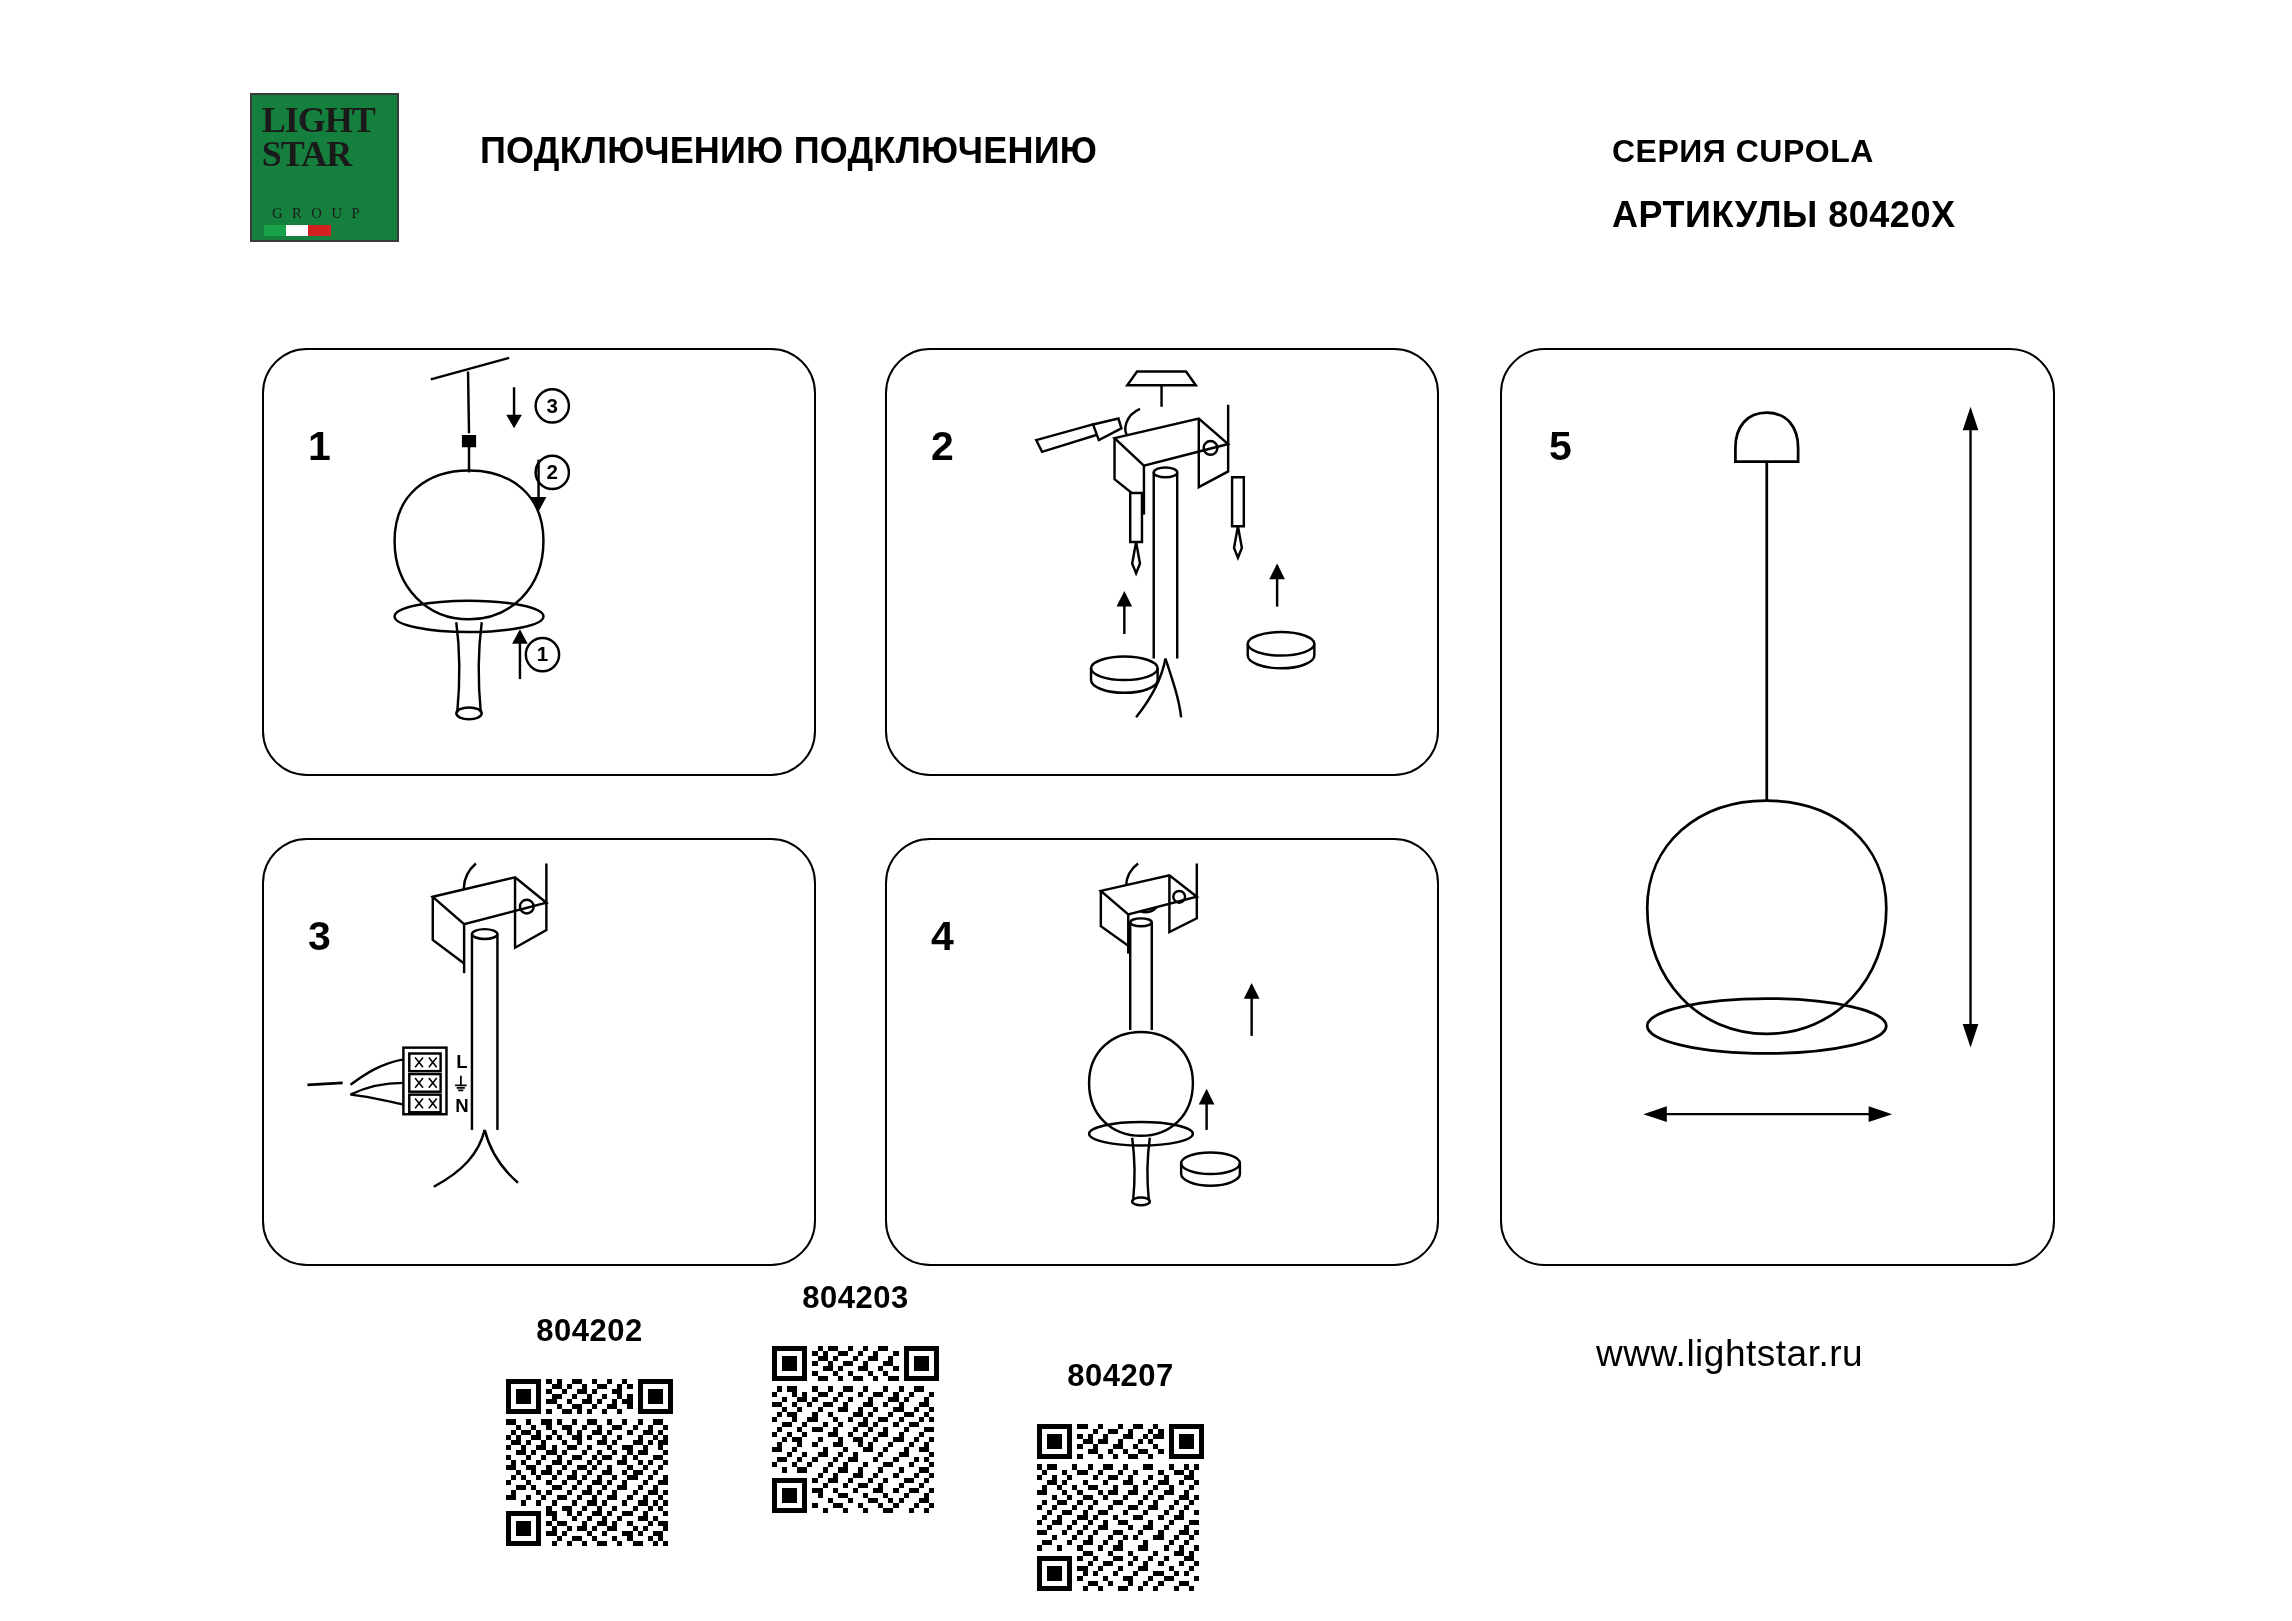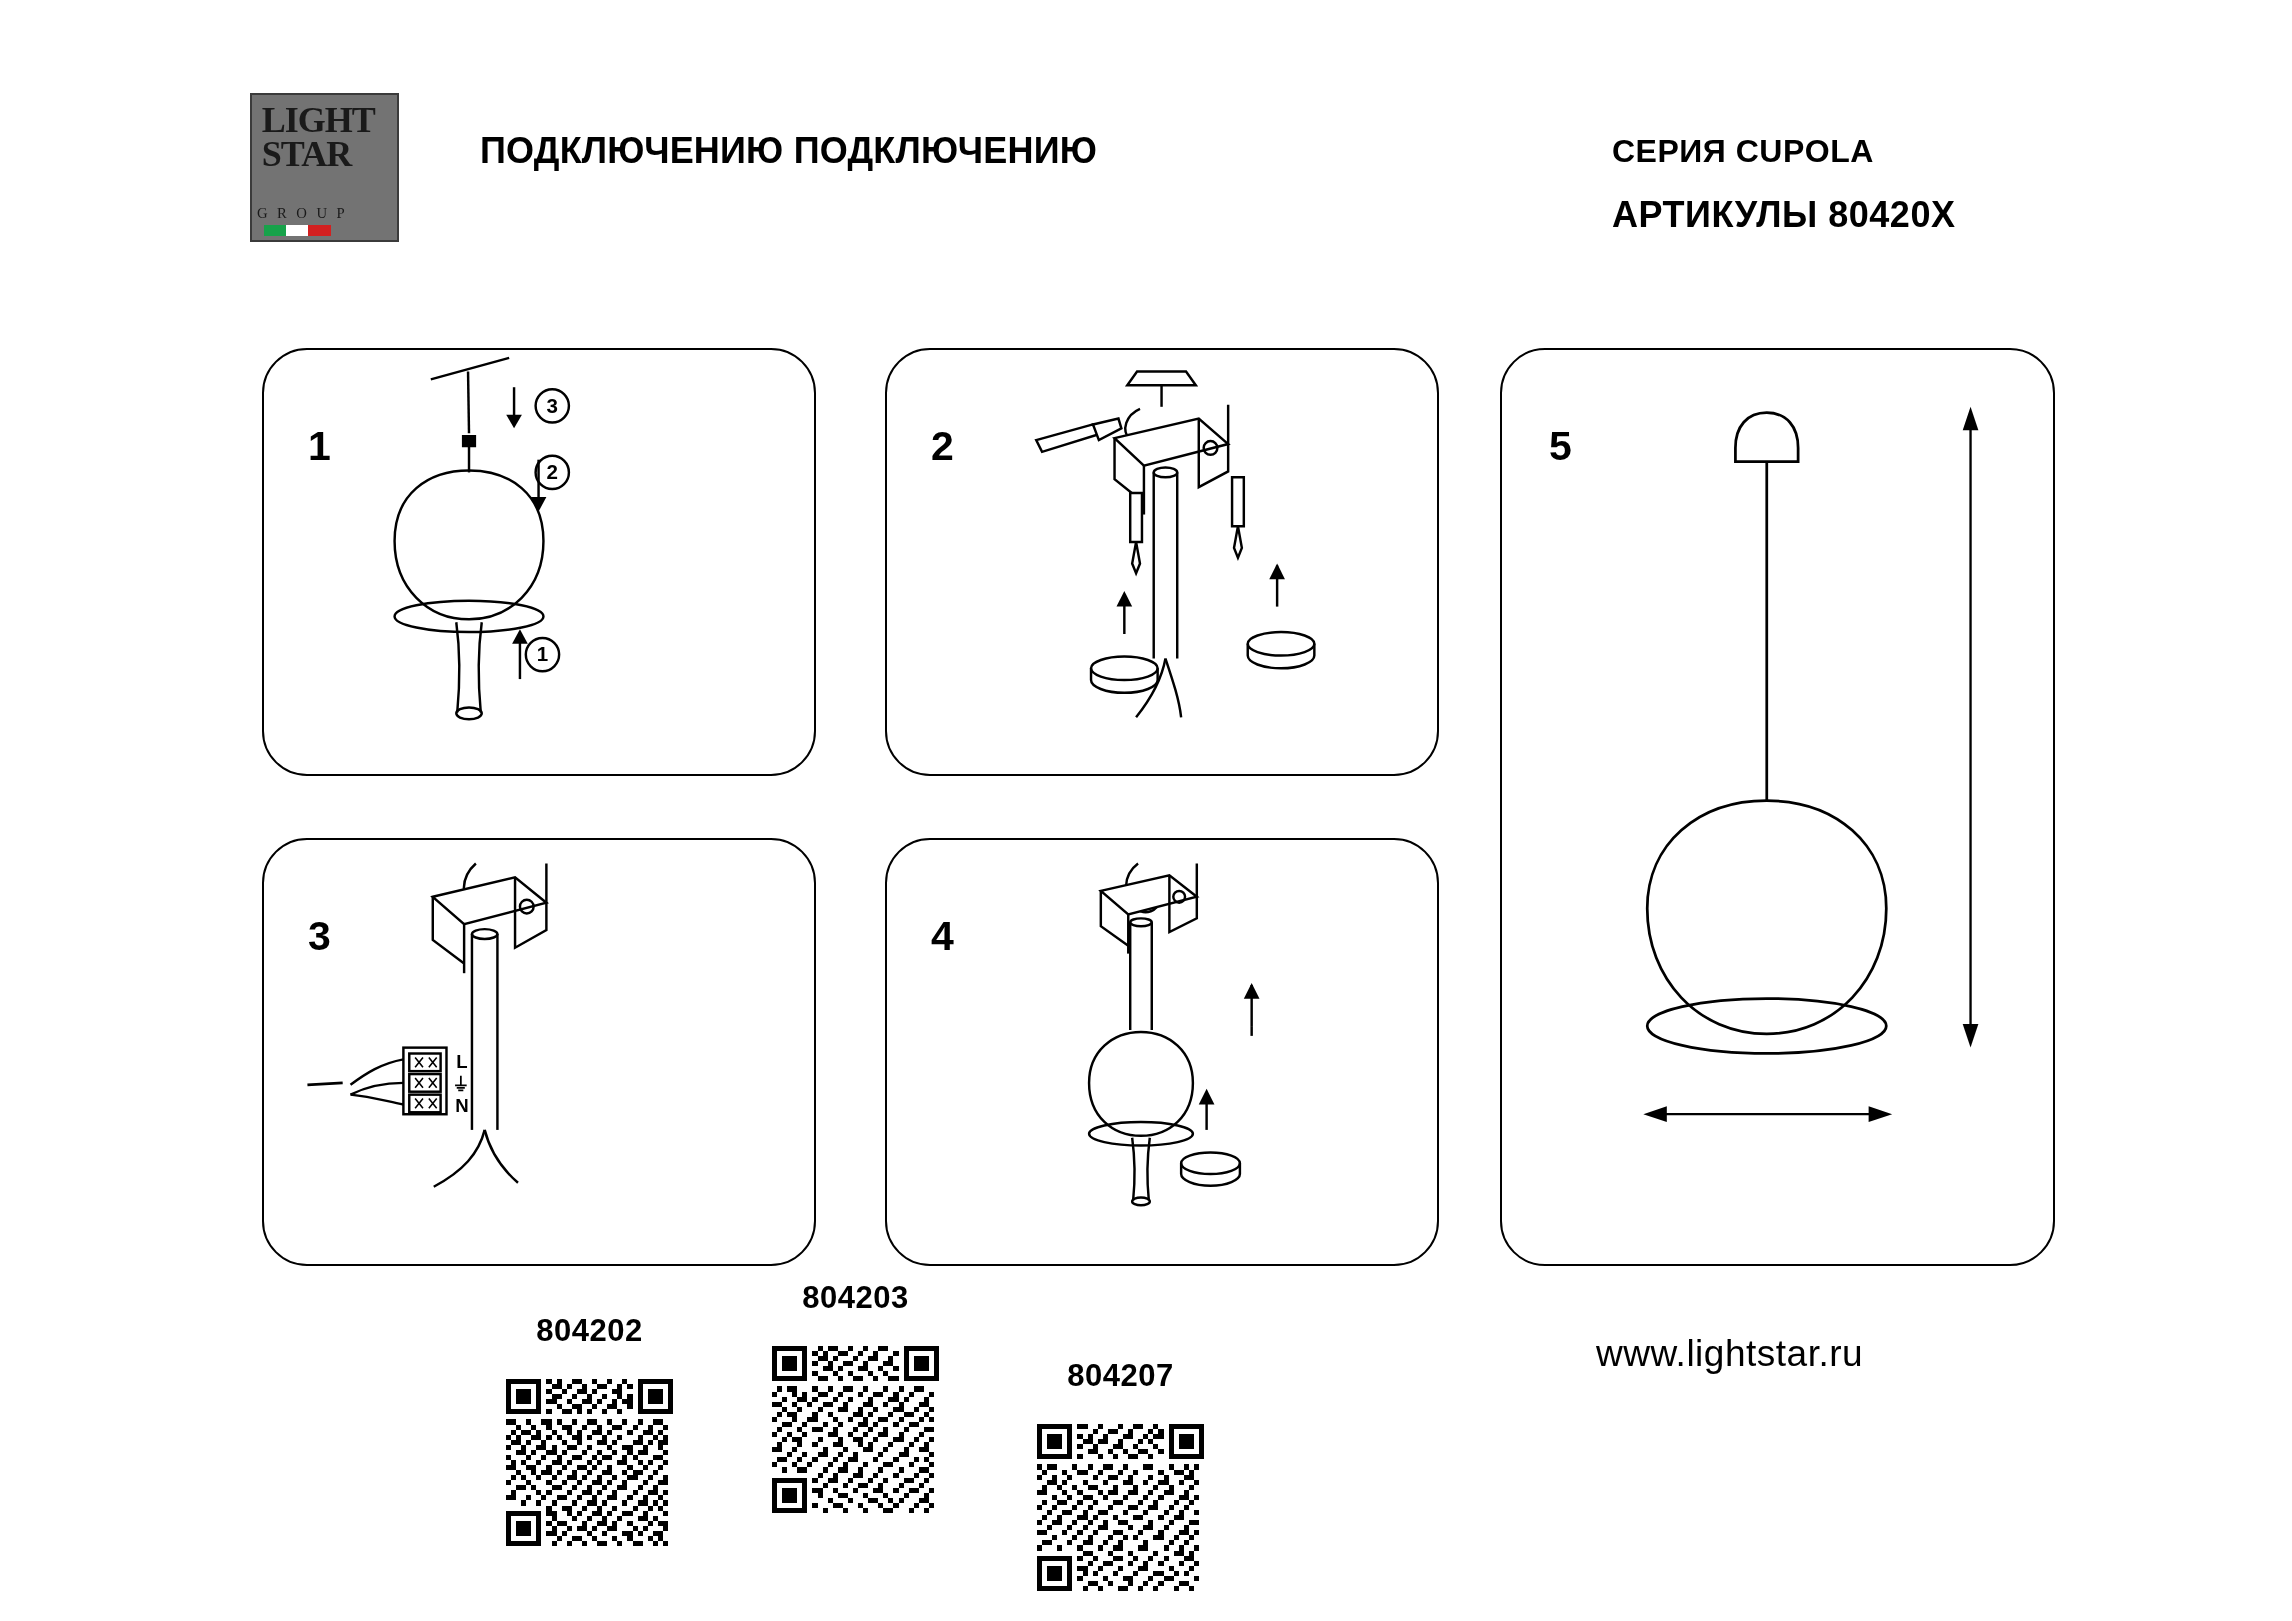--- a/index.html
+++ b/index.html
@@ -19,35 +19,35 @@
   .header {
     position: absolute;
     left: 0; top: 0;
     width: 2293px; height: 294px;
   }
   .logo-box {
     position: absolute;
     left: 250px; top: 93px;
     width: 149px; height: 149px;
     border: 2.9px solid #3b3b3b;
-    background: #737373;
+    background: #15803d;
   }
   .logo-text {
     position: absolute;
     left: 9.8px; top: 7.8px;
     font-family: "Liberation Serif", serif;
     font-weight: bold;
     font-size: 36px;
     line-height: 34px;
     letter-spacing: -1px;
     color: #1a1a1a;
   }
   .logo-group {
     position: absolute;
-    left: 5px; top: 110px;
+    left: 20px; top: 110px;
     font-family: "Liberation Serif", serif;
     font-size: 14.7px;
     letter-spacing: 2.9px;
     color: #1a1a1a;
   }
   .logo-flag {
     position: absolute;
     left: 11.8px; top: 130px;
     width: 67px; height: 10.8px;
     display: flex;

